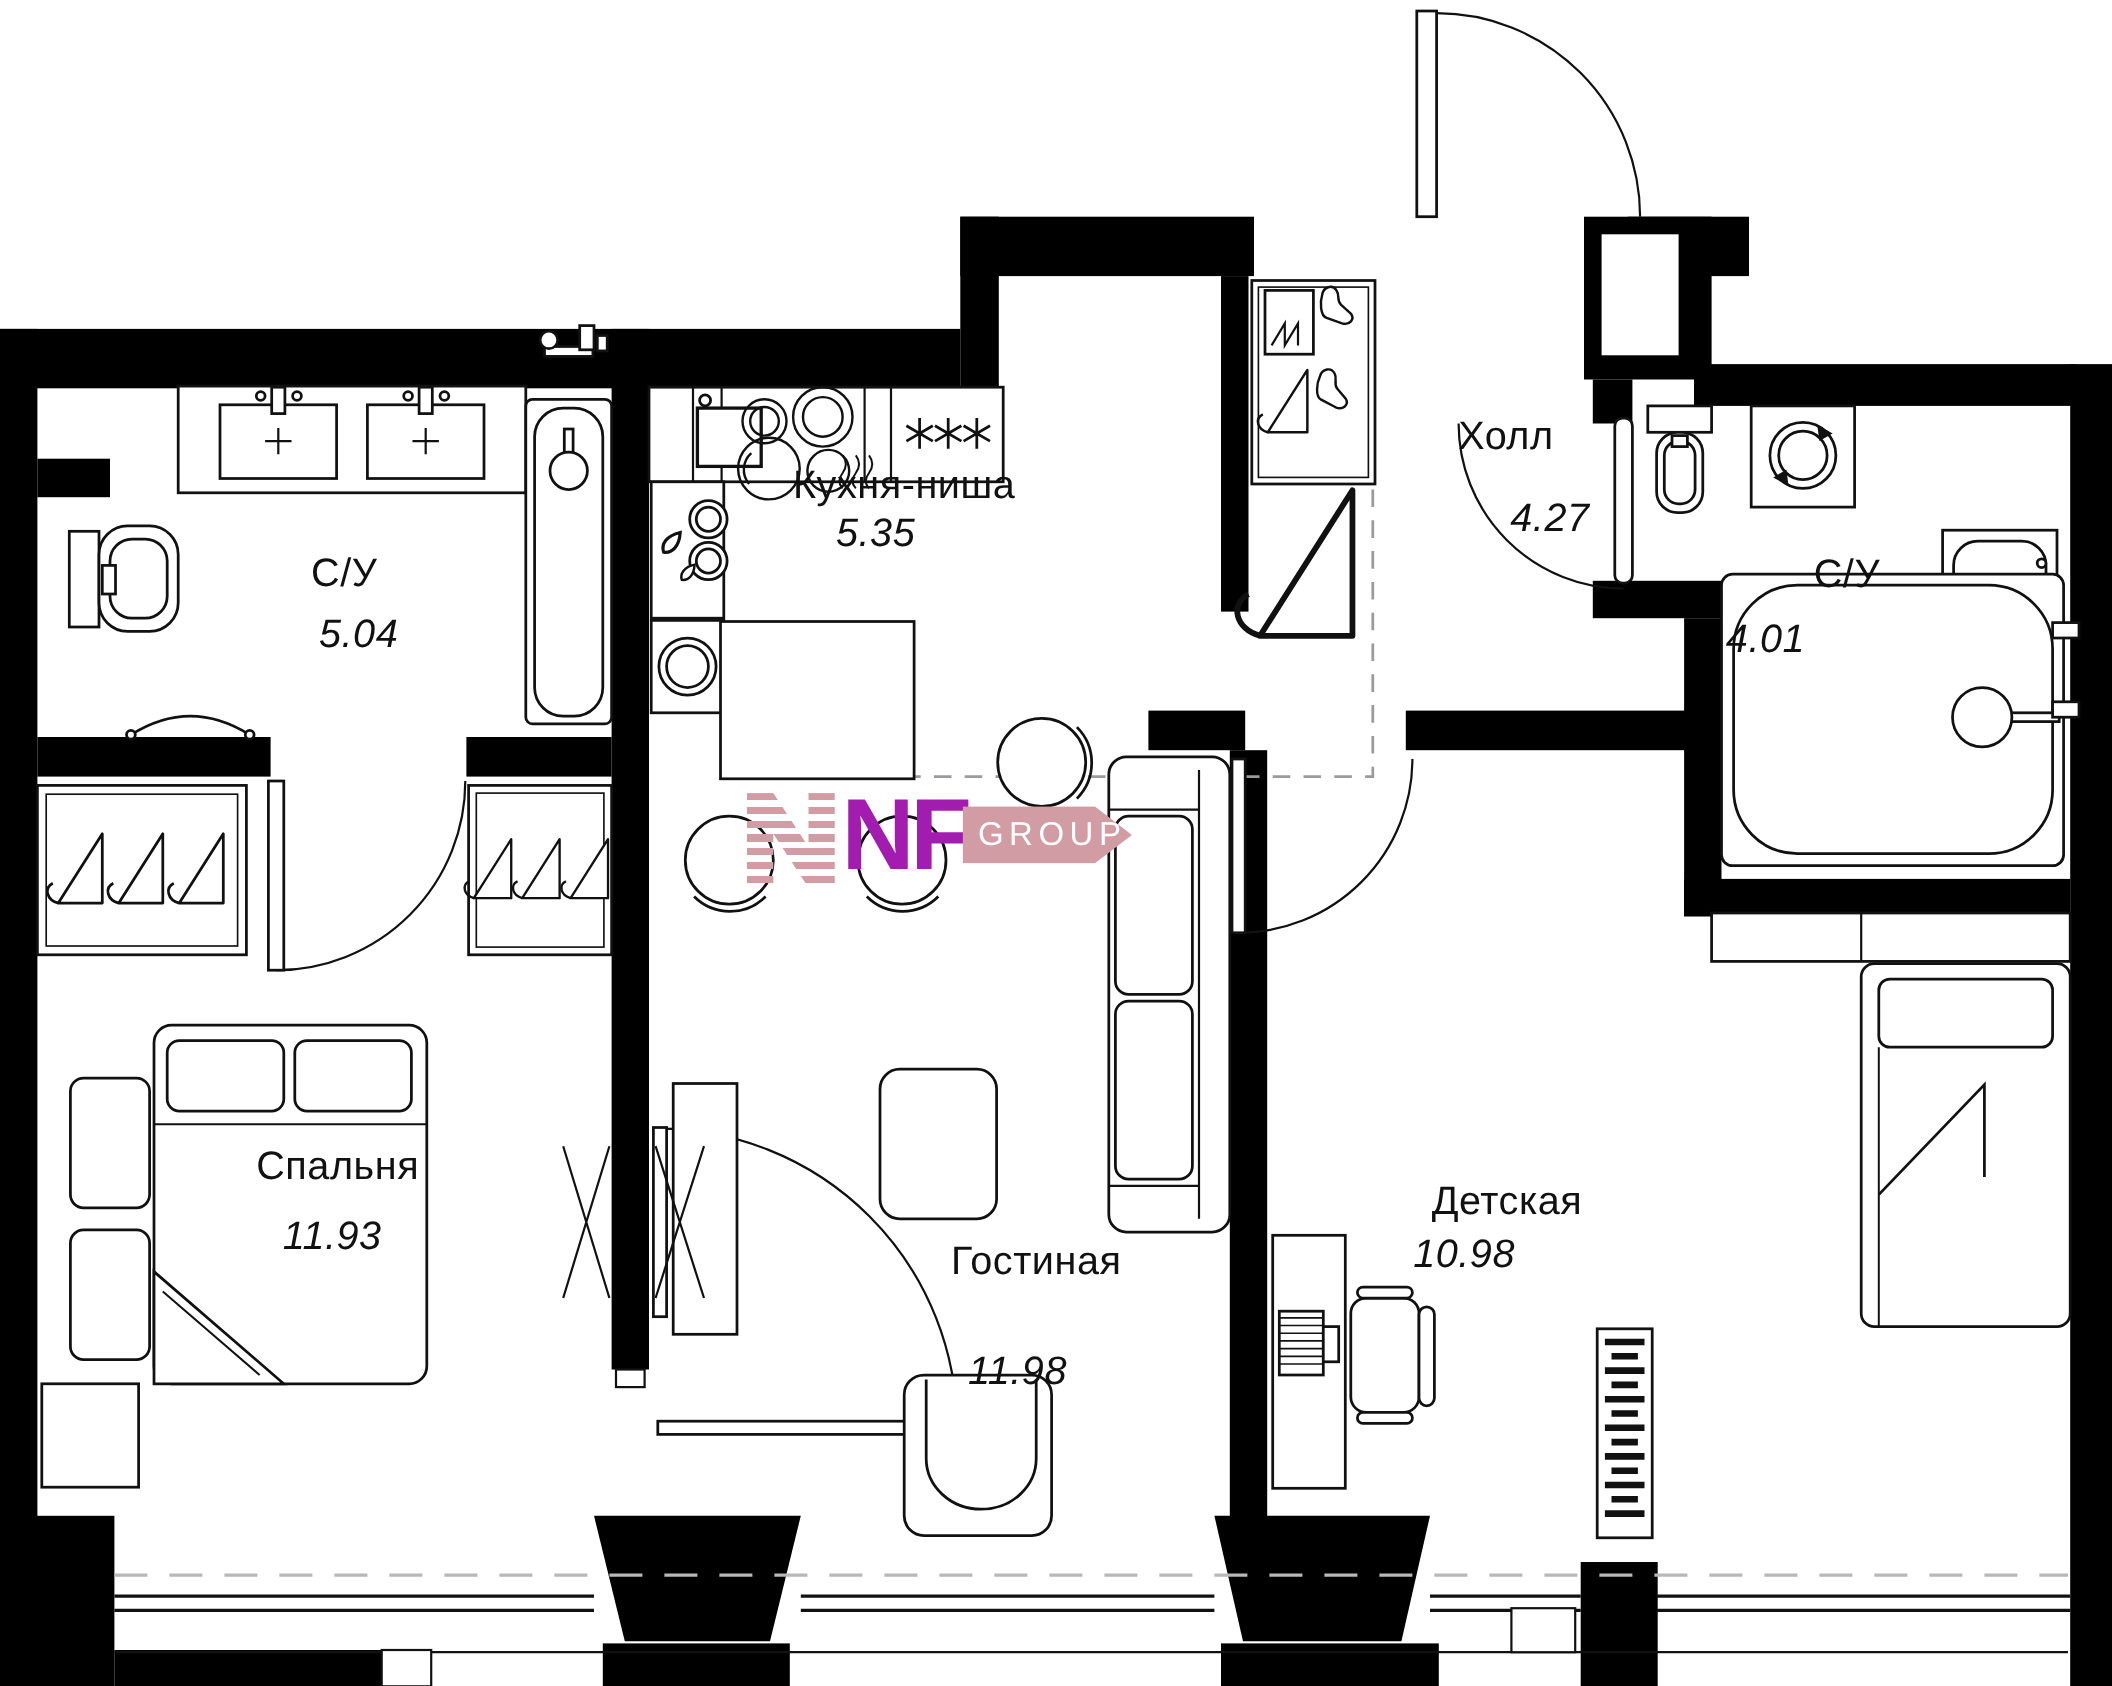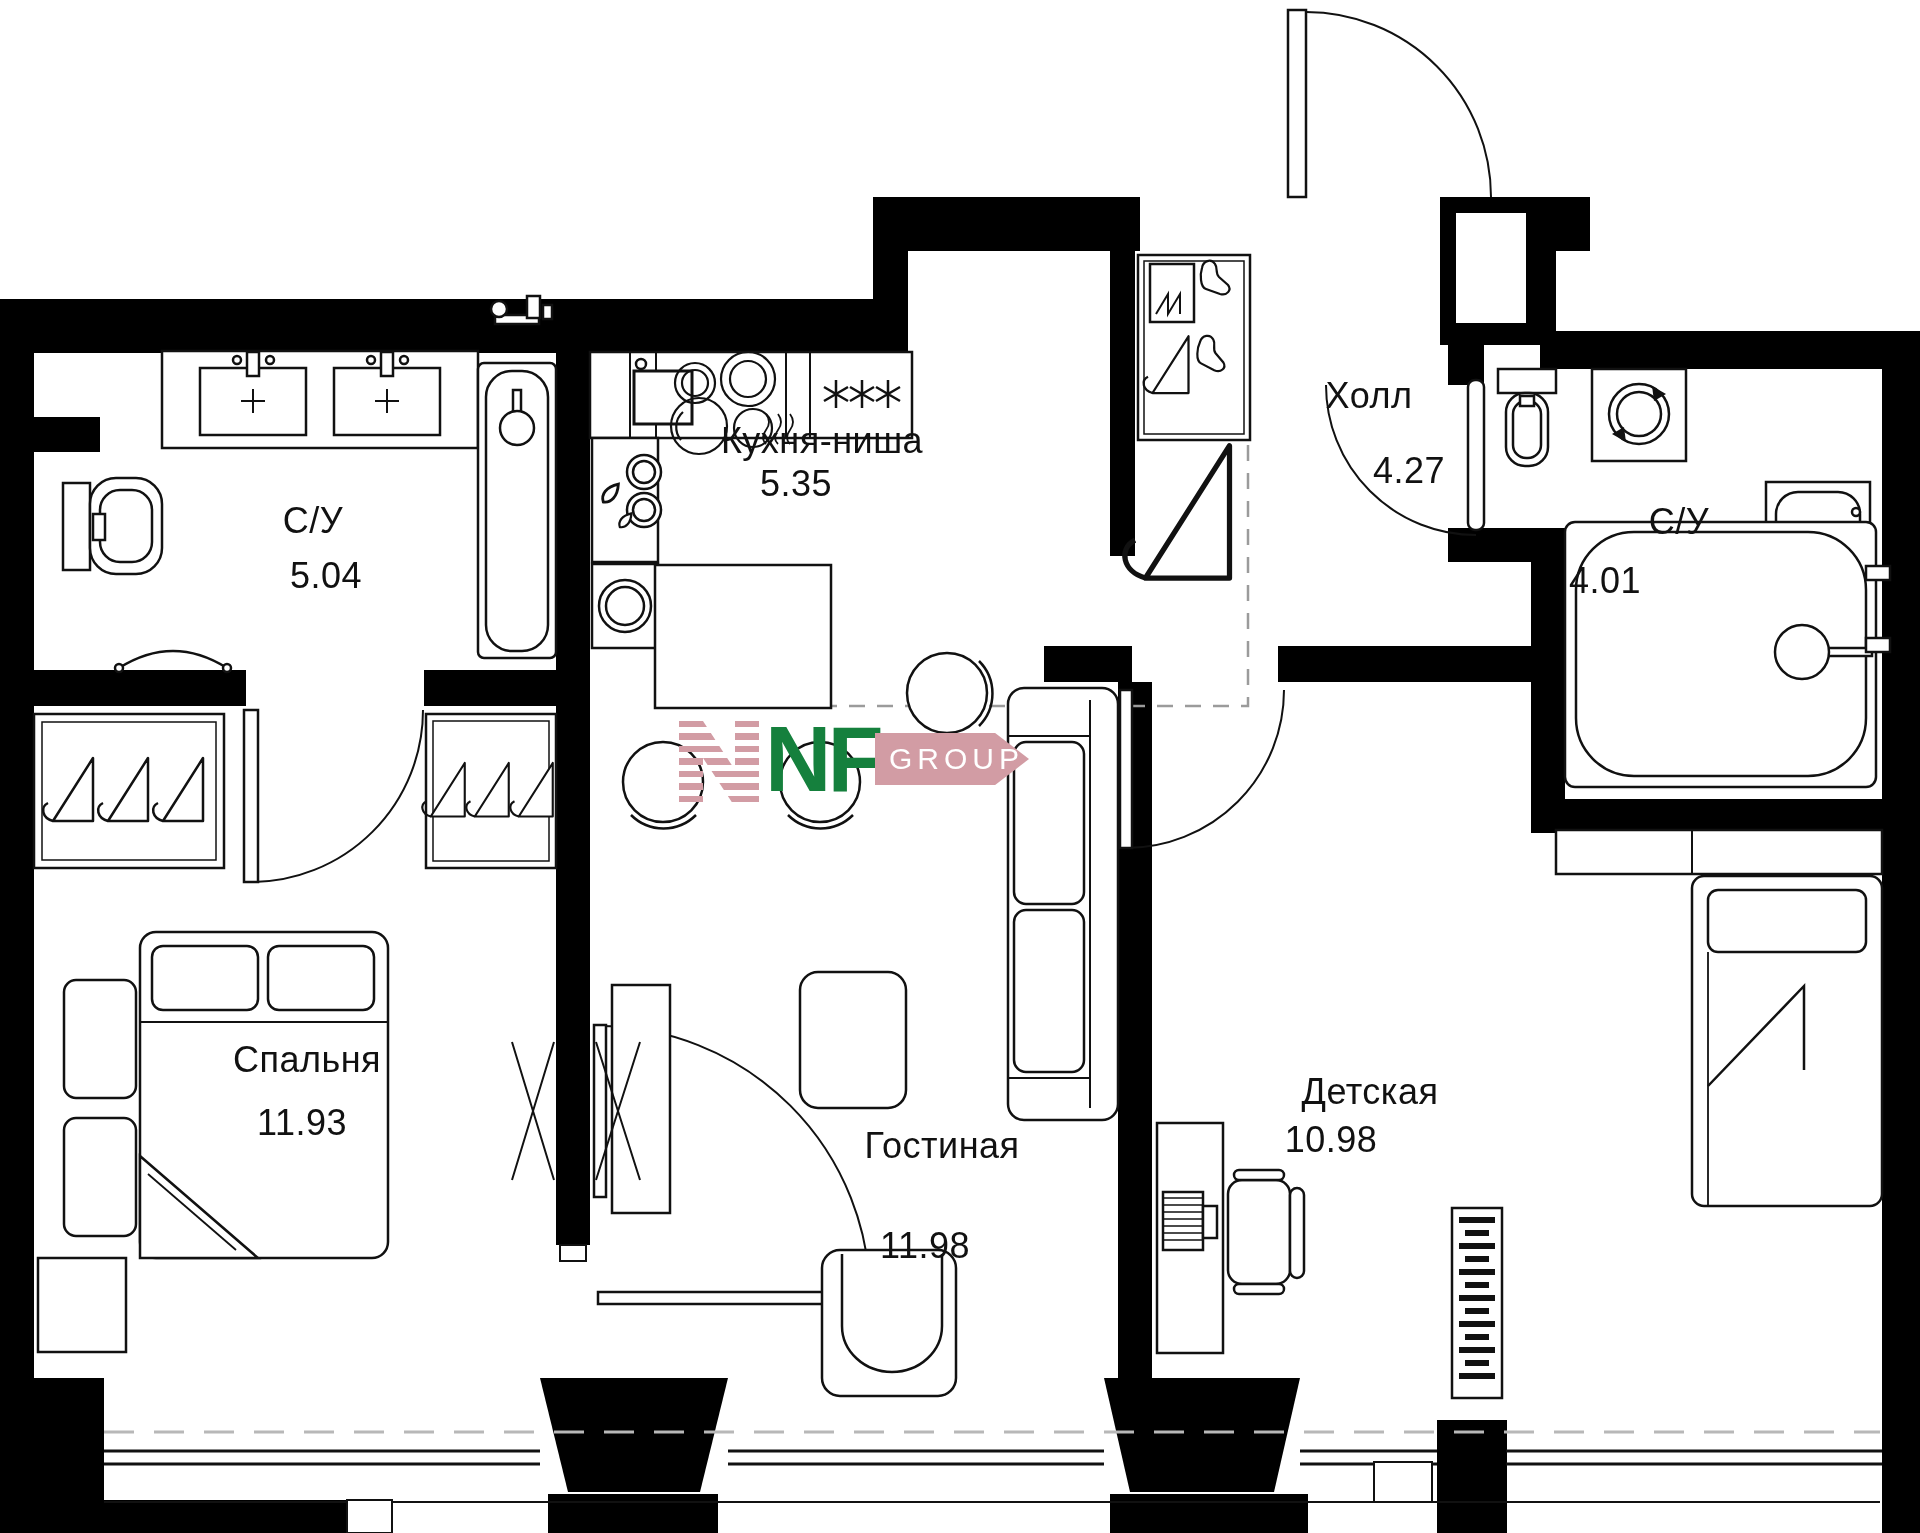--- a/index.html
+++ b/index.html
@@ -1,28 +1,28 @@
 <!DOCTYPE html>
 <html><head>
 <meta charset="utf-8">
 <style>
   html,body{margin:0;padding:0;background:#fff;}
   #canvas{position:relative;width:1920px;height:1533px;background:#fff;overflow:hidden;
           font-family:"Liberation Sans",sans-serif;}
   #plan-svg{position:absolute;left:0;top:0;}
   .lbl{position:absolute;transform:translate(-50%,-50%);font-size:36px;color:#111;
        white-space:nowrap;letter-spacing:0.5px;}
-  .num{font-size:36px;}
+  .num{font-size:36px;font-style:italic;}
   
   #logo{position:absolute;left:679px;top:719px;width:350px;height:92px;}
   #logo .nstripes{position:absolute;left:0;top:2px;width:80px;height:86px;
      background:repeating-linear-gradient(180deg,#d29ca4 0 6.5px,rgba(255,255,255,0) 6.5px 12.5px);
      clip-path:polygon(0 0,30% 0,70% 57%,70% 0,100% 0,100% 100%,70% 100%,30% 43%,30% 100%,0 100%);}
   #logo .nf{position:absolute;left:86px;top:-12px;font-size:92px;font-weight:700;
-     color:#15803d;letter-spacing:-4px;}
+     color:#a21caf;letter-spacing:-4px;}
   #logo .arrow{position:absolute;left:196px;top:14px;width:154px;height:52px;background:#d29ca4;
      clip-path:polygon(0 0,78% 0,100% 50%,78% 100%,0 100%);display:flex;align-items:center;
      color:#fff;font-size:30px;letter-spacing:5px;padding-left:14px;box-sizing:border-box;}
 </style>
 </head>
 <body>
 
 <div id="canvas">
 
 <svg id="plan-svg" width="1920" height="1533" viewBox="0 0 1920 1533">

